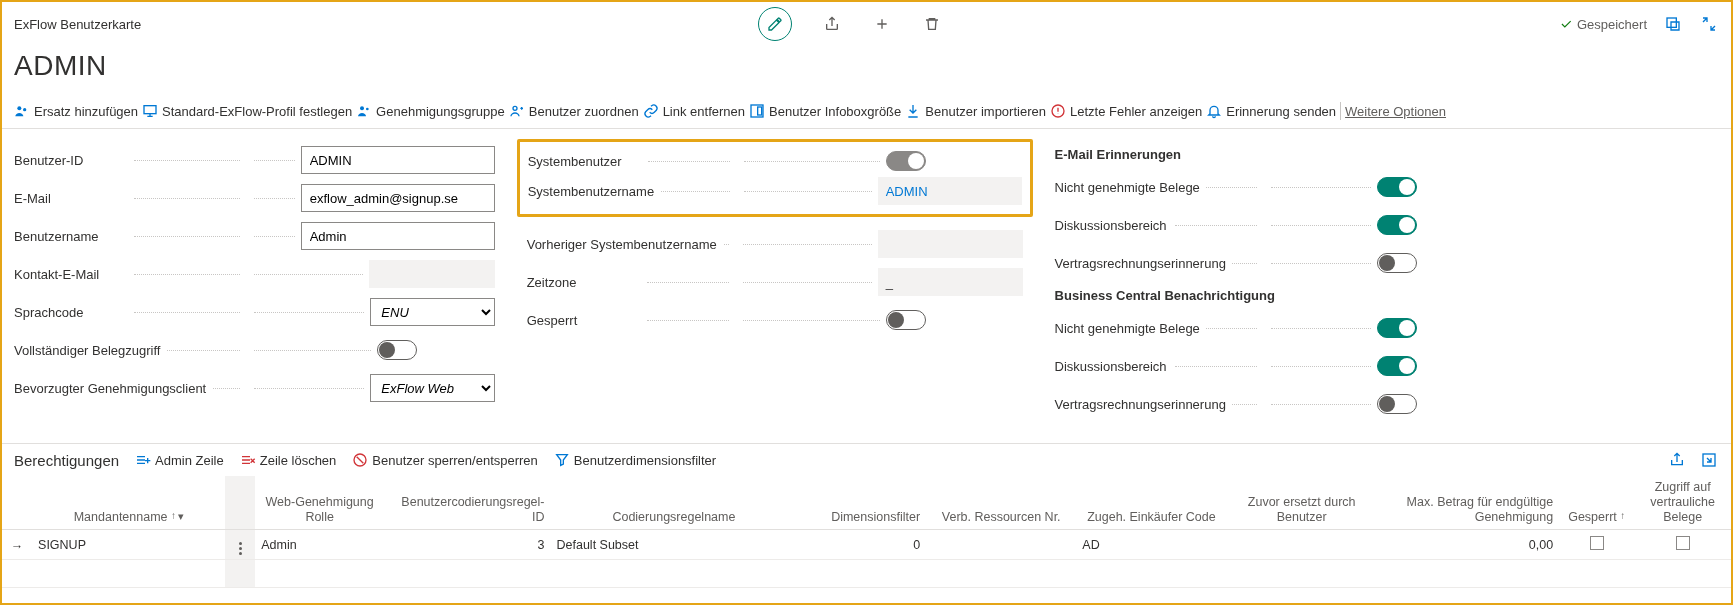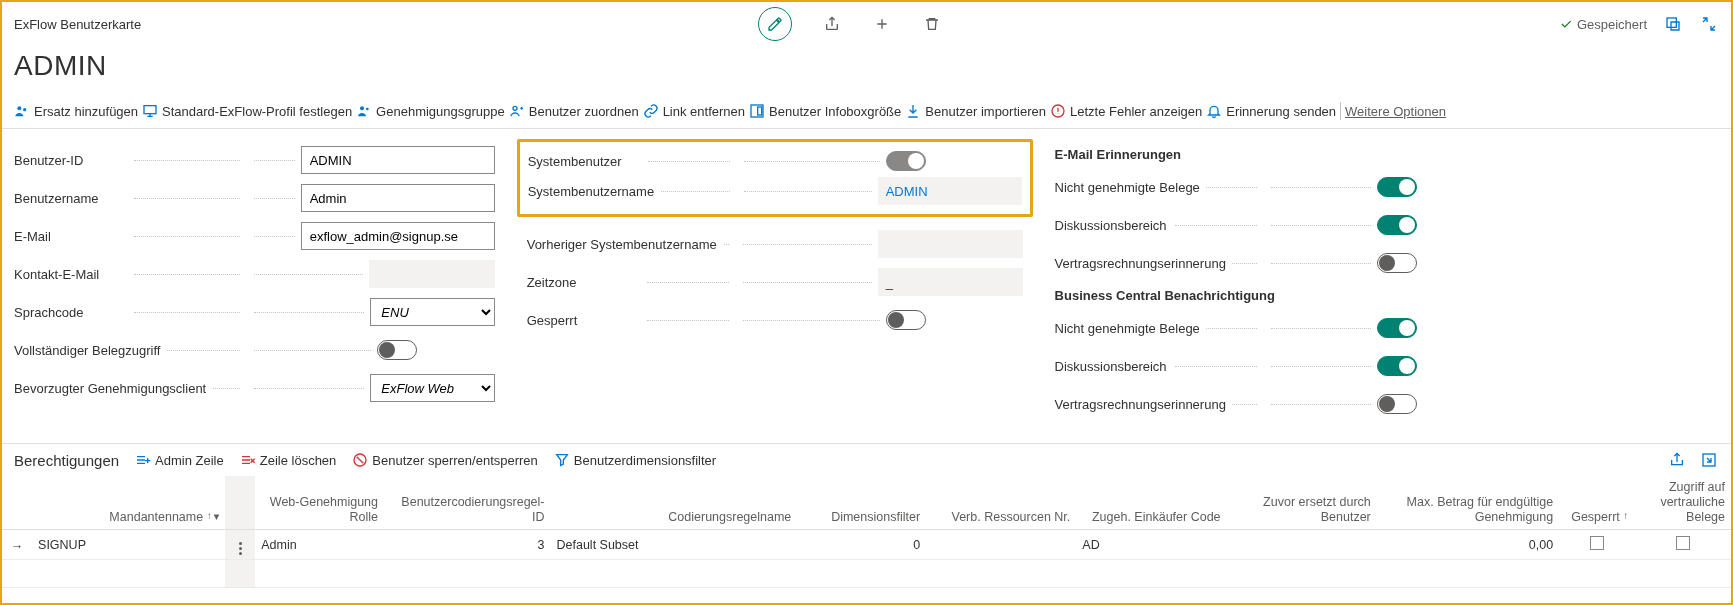--- a/index.html
+++ b/index.html
@@ -53,21 +53,21 @@
   .section-title { font-size: 13px; font-weight: 600; color: #323130; padding: 2px 0 2px 0;}
 
   .divider { height: 1px; background: #e1dfdd; margin: 0; }
 
   .subpanel-header { display:flex; align-items:center; padding: 6px 12px; gap: 16px; }
   .subpanel-header .title { font-size: 15px; font-weight:400;text-align:center; }
   .subpanel-right { margin-left:auto; display:flex; gap:12px; }
 
   .grid { width:100%; }
   .grid table { width:100%; border-collapse: collapse; font-size:12.5px; }
-  .grid th { text-align:right; font-weight:400; color:#605e5c; padding:4px 6px; border-bottom:1px solid #e1dfdd; vertical-align:bottom; line-height:1.2; }
+  .grid th { text-align:center; font-weight:400; color:#605e5c; padding:4px 6px; border-bottom:1px solid #e1dfdd; vertical-align:bottom; line-height:1.2; }
   .grid th.right, .grid td.right { text-align:right; }
   .grid td { padding:4px 6px; height:28px; border-bottom:1px solid #edebe9; vertical-align:middle; }
   .grid .rowsel { width:28px; text-align:center; }
   .grid .menu-cell { width:28px; text-align:center; background:#f3f2f1; }
   .grid .menu-cell .dots3 { display:inline-flex; flex-direction:column; gap:2px; align-items:center; justify-content:center; cursor:pointer;}
   .grid .menu-cell .dots3 span { width:3px; height:3px; border-radius:50%; background:#605e5c;}
   .grid .chk { width:14px; height:14px; border:1px solid #8a8886; display:inline-block;}
 
   .sort-asc { font-size:10px; vertical-align:text-top;}
   .filter-ico { font-size:11px; vertical-align:text-top; margin-left:2px;}
@@ -198,28 +198,28 @@
 
 <div class="form-area">
 
   <div class="col col1">
     <div class="frow">
       <div class="flabel"><span>Benutzer-ID</span></div>
       <div class="dots"></div>
       <input class="text" value="ADMIN" style="">
     </div>
     <div class="frow">
+      <div class="flabel"><span>E-Mail</span></div>
+      <div class="dots"></div>
+      <input class="text" value="exflow_admin@signup.se" style="">
+    </div>
+    <div class="frow">
       <div class="flabel"><span>Benutzername</span></div>
       <div class="dots"></div>
       <input class="text" value="Admin" style="">
-    </div>
-    <div class="frow">
-      <div class="flabel"><span>E-Mail</span></div>
-      <div class="dots"></div>
-      <input class="text" value="exflow_admin@signup.se" style="">
     </div>
     <div class="frow">
       <div class="flabel"><span>Kontakt-E-Mail</span></div>
       <div class="dots"></div>
       <div class="readonly"></div>
     </div>
     <div class="frow">
       <div class="flabel"><span>Sprachcode</span></div>
       <div class="dots"></div>
       <select class="sel"><option>ENU</option></select>

